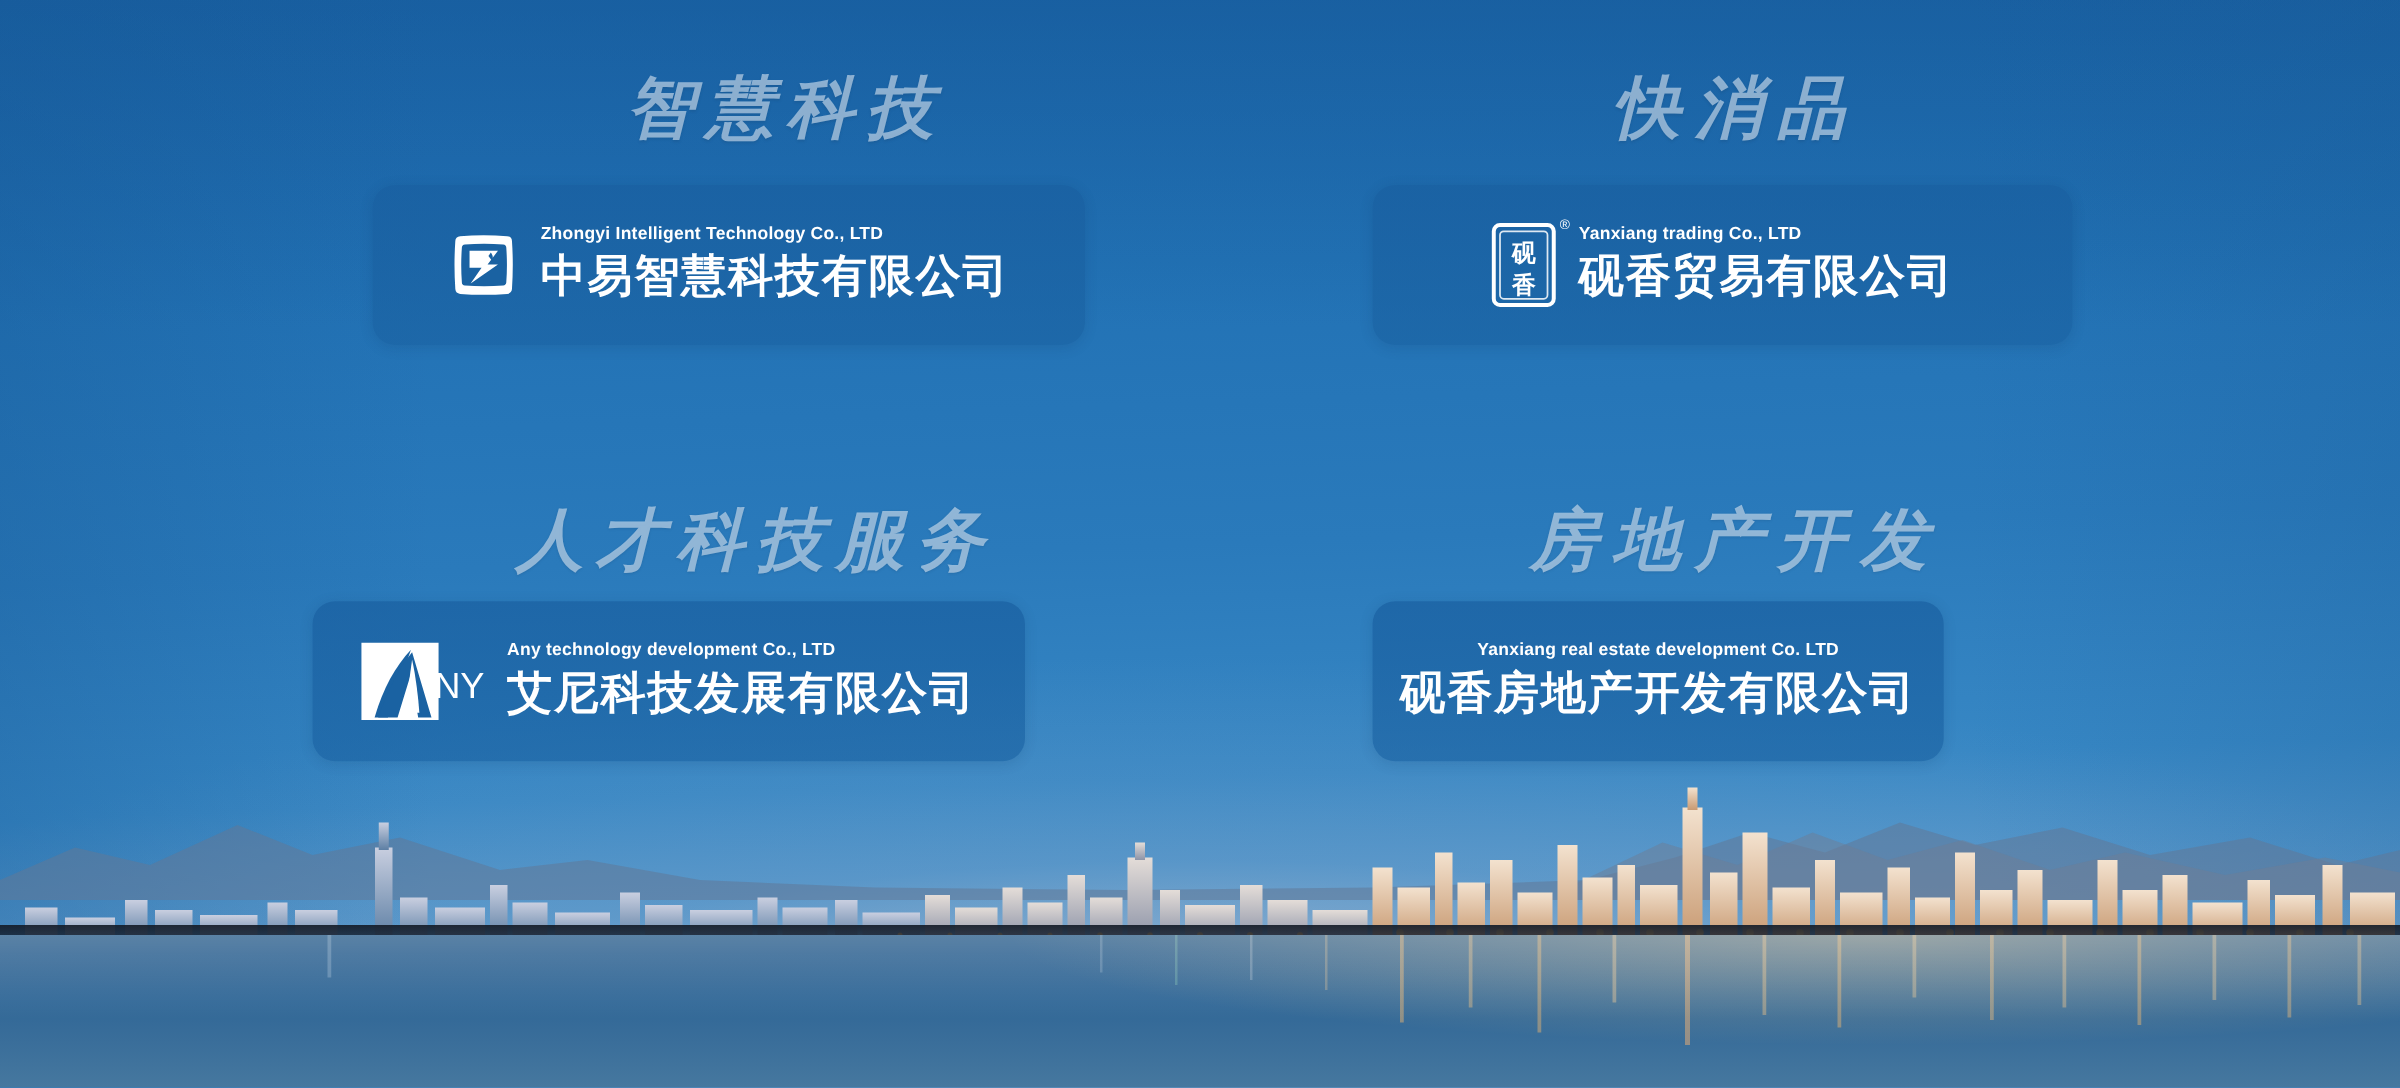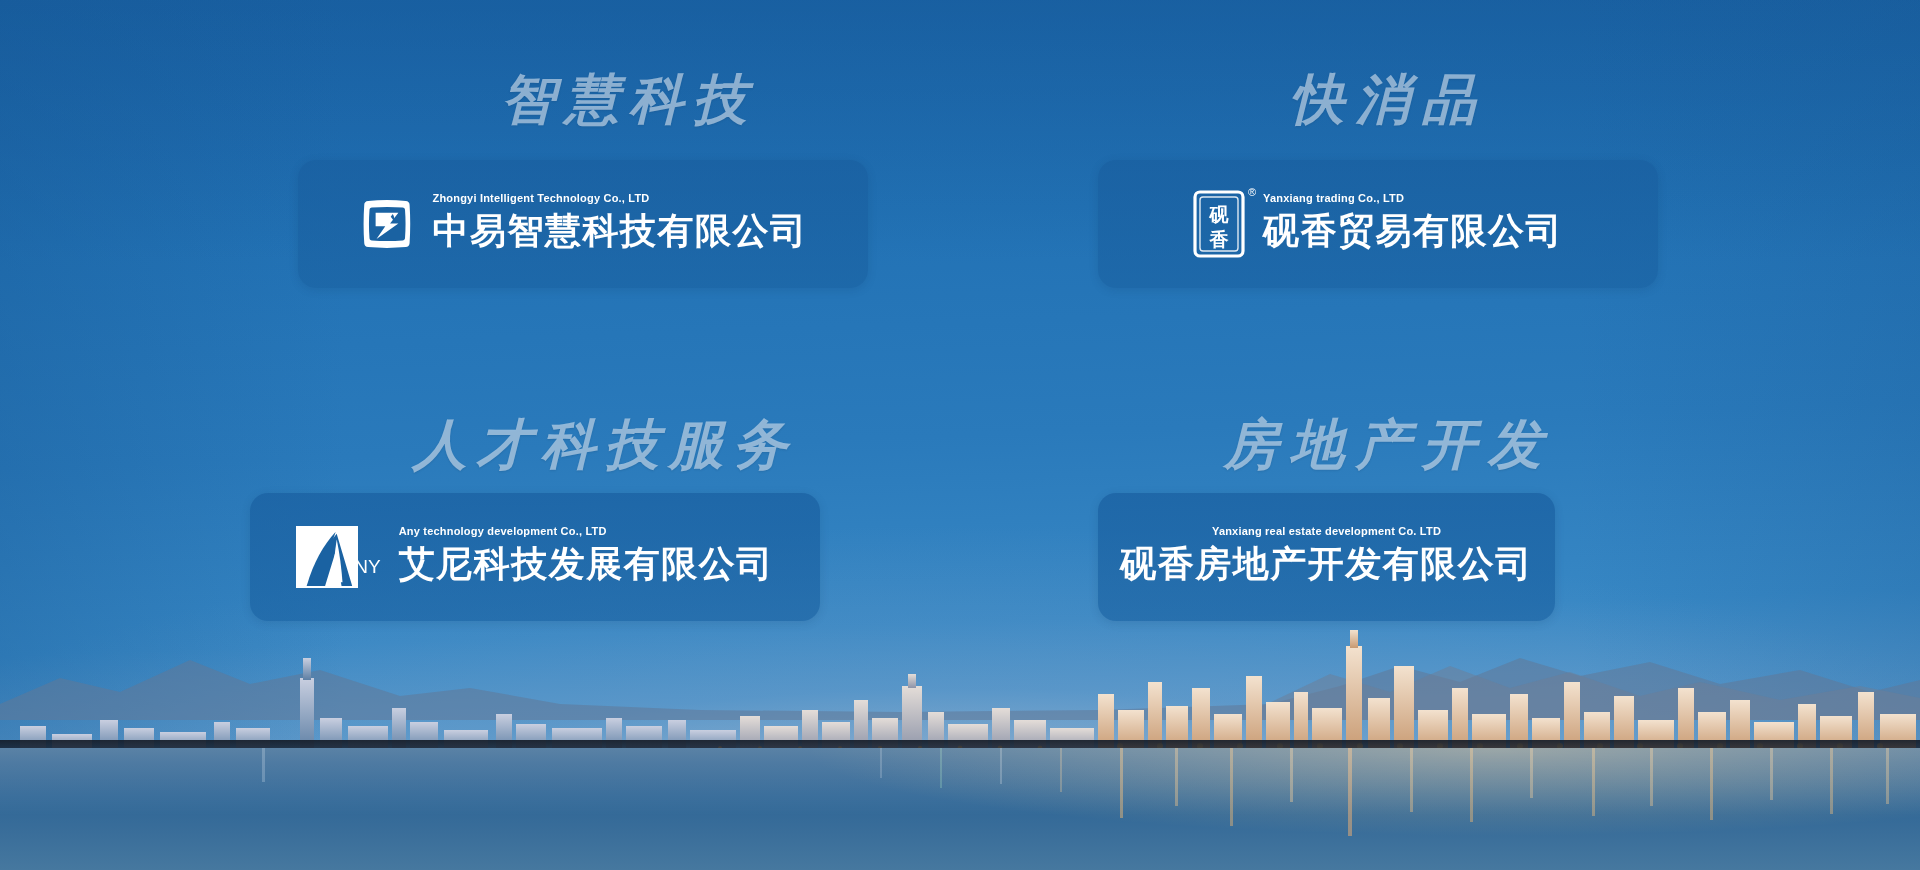--- a/index.html
+++ b/index.html
@@ -52,21 +52,21 @@
 
   
   .grid{
     position:absolute; inset:0;
     display:grid;
     grid-template-columns:1fr 1fr;
     grid-template-rows:1fr 1fr;
     padding:60px 240px 120px 240px;
   }
   .cell{ position:relative; }
-  .cell-inner{ position:absolute; left:0; top:12px; width:100%; }
+  .cell-inner{ position:absolute; left:0; top:0; width:100%; }
 
   .section-title{
     font-size:54px;
     font-weight:700;
     font-style:italic;
     letter-spacing:10px;
     color:rgba(212,226,240,.62);
     text-align:center;
     line-height:1;
     user-select:none;
@@ -87,21 +87,21 @@
   }
   .card-body{
     display:flex;
     align-items:center;
     gap:18px;
   }
   .logo{ flex:0 0 auto; display:flex; align-items:center; }
   .names{ display:flex; flex-direction:column; gap:3px; }
   .name-en{
     color:#ffffff;
-    font-size:11px;
+    font-size:14px;
     font-weight:700;
     letter-spacing:.2px;
     white-space:nowrap;
   }
   .name-cn{
     color:#ffffff;
     font-size:36px;
     font-weight:700;
     letter-spacing:1.5px;
     white-space:nowrap;
@@ -114,21 +114,21 @@
   
   .logo-yx{ width:52px; height:68px; position:relative; }
   .reg-mark{
     position:absolute; top:-3px; right:-11px;
     color:#fff; font-size:11px; line-height:1;
   }
   
   .logo-any{ display:flex; align-items:flex-end; }
   .logo-any .sq{ width:62px; height:62px; }
   .logo-any .ny{
-    color:#fff; font-size:19px; font-weight:400; letter-spacing:0px;
+    color:#fff; font-size:29px; font-weight:400; letter-spacing:0px;
     margin-left:-4px; line-height:1; padding-bottom:12px;
   }
 
   
   .cell.c1 .cell-inner{ padding-left:58px; }
   .cell.c2 .cell-inner{ padding-left:138px; }
   .cell.c3 .cell-inner{ padding-left:10px;  }
   .cell.c4 .cell-inner{ padding-left:138px; }
   .cell.c1 .card{ width:570px; }
   .cell.c2 .card{ width:560px; }

